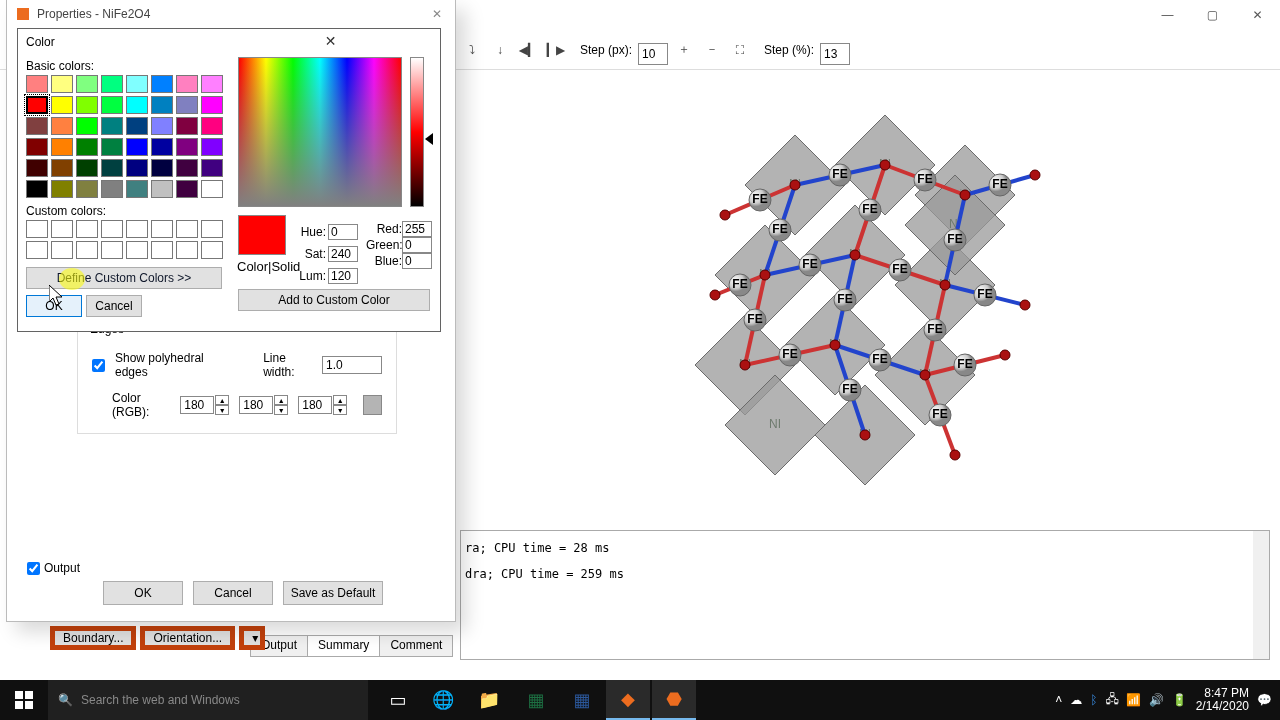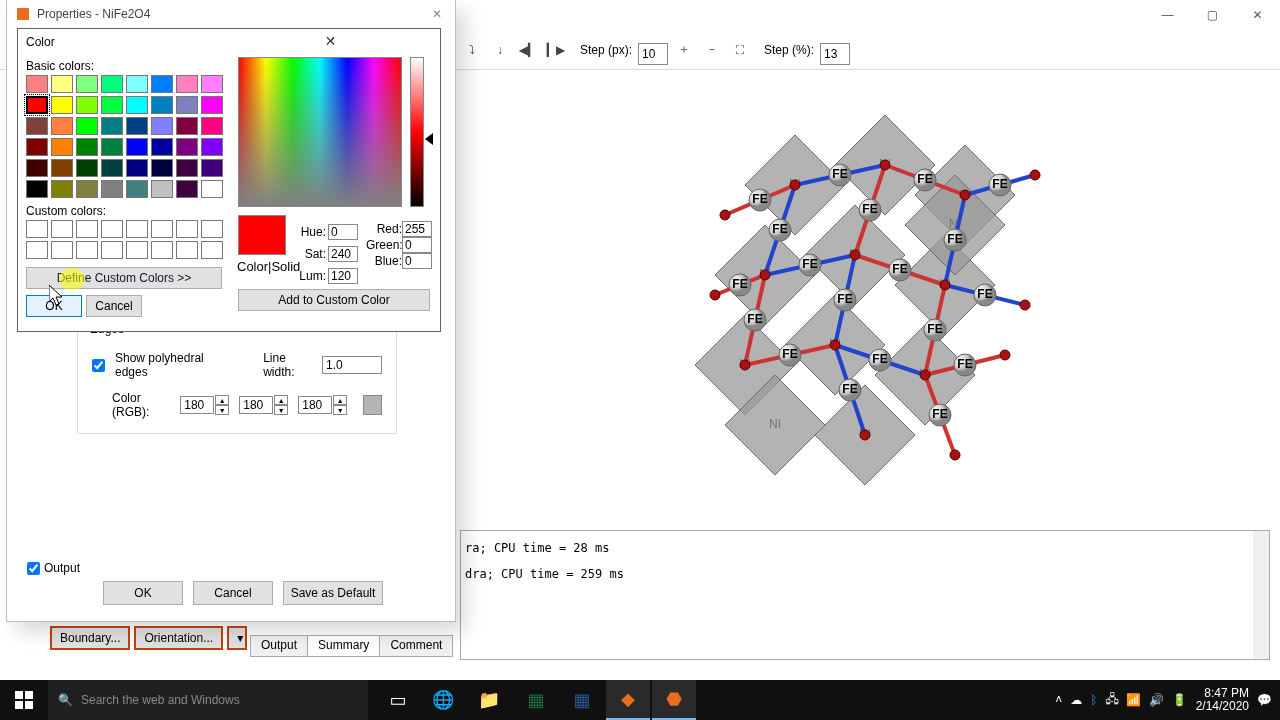--- a/index.html
+++ b/index.html
@@ -15,21 +15,21 @@
 .tb-input { width: 30px; height: 22px; border: 1px solid #888; text-align: left; padding: 0 3px; margin-top: 8px; }
 
 .viewport { position: absolute; top: 70px; left: 460px; right: 10px; bottom: 200px; background: #fff; display: flex; align-items: center; justify-content: center; }
 .crystal { position: relative; width: 420px; height: 380px; }
 
 .console { position: absolute; left: 460px; right: 10px; bottom: 60px; height: 130px; border: 1px solid #aaa; background: #fff; font-family: Consolas, monospace; padding: 4px; overflow: auto; }
 .console .scrollbar { position: absolute; right: 0; top: 0; bottom: 0; width: 16px; background: #f0f0f0; }
 .console .line { white-space: pre; font-family: Consolas, monospace; line-height: 2.2; }
 
 .side-buttons { position: absolute; left: 50px; bottom: 70px; display: flex; gap: 4px; }
-.side-buttons button { height: 24px; padding: 0 8px; border: 2px solid #c2410c; background: #e1e1e1; }
+.side-buttons button { height: 24px; padding: 0 8px; border: 5px solid #c2410c; background: #e1e1e1; }
 .side-buttons .dd { width: 20px; }
 
 .output-tabs { position: absolute; left: 250px; bottom: 63px; display: flex; height: 22px; }
 .output-tabs .otab { border: 1px solid #aaa; padding: 2px 10px; background: #f0f0f0; margin-right: -1px; }
 .output-tabs .otab.active { background: #fff; }
 
 
 .prop-window { position: absolute; left: 6px; top: 0; width: 450px; height: 622px; background: #fff; border: 1px solid #bbb; box-shadow: 10px 10px 18px rgba(0,0,0,.15); border-top: 0; }
 .prop-titlebar { height: 28px; background: #fff; display: flex; align-items: center; padding: 0 8px; color: #444; }
 .prop-titlebar .title { flex: 1; }

